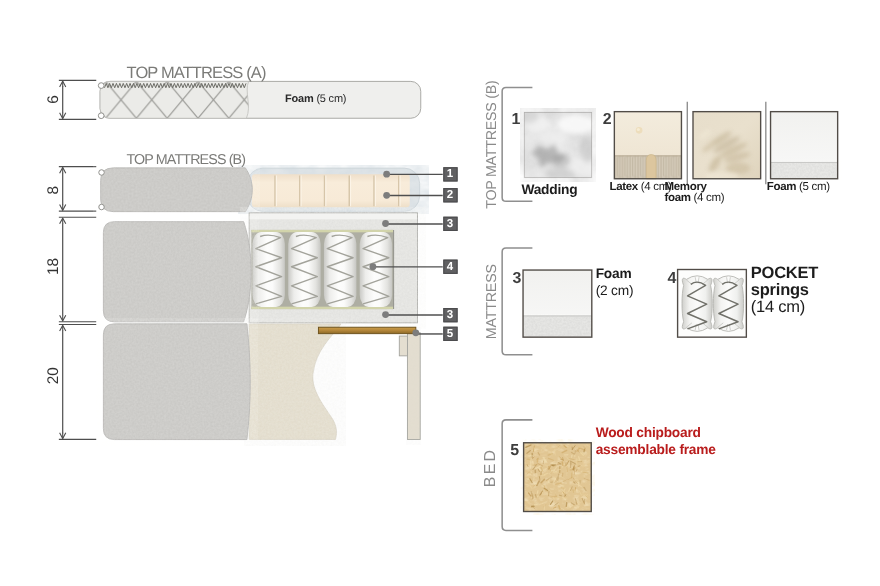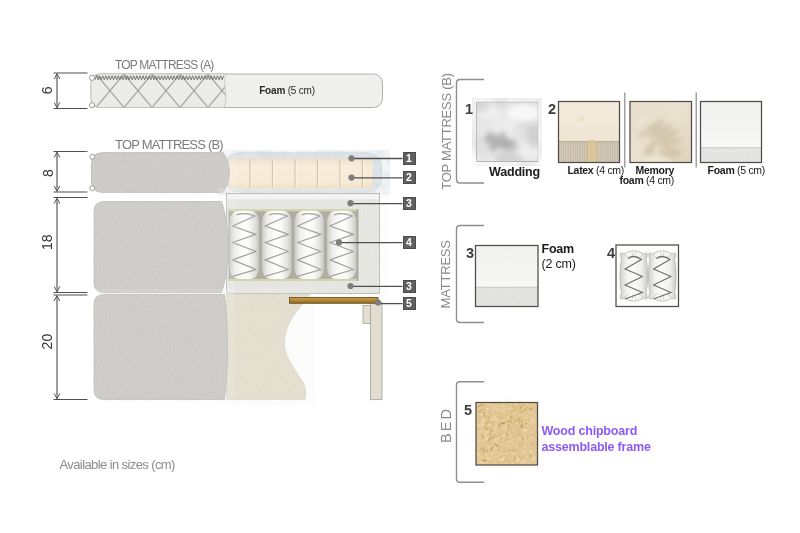--- a/index.html
+++ b/index.html
@@ -1,19 +1,19 @@
 <!DOCTYPE html>
 <html><head><meta charset="utf-8">
 <style>
 html,body{margin:0;padding:0;background:#fff;}
 #c{position:relative;width:800px;height:533px;overflow:hidden;background:#fff;font-family:"Liberation Sans",sans-serif;}
 .t{position:absolute;white-space:nowrap;}
 .nb{position:absolute;width:13px;height:13px;background:#606062;border:1px solid #4c4c4e;box-sizing:border-box;color:#fff;font-weight:bold;font-size:10.5px;line-height:11px;text-align:center;font-family:"Liberation Sans",sans-serif;}
 .num{position:absolute;font-weight:bold;font-size:14.5px;color:#3d3d3d;}
-.cap{position:absolute;text-align:right;color:#1c1c1c;}
+.cap{position:absolute;text-align:left;color:#1c1c1c;}
 </style></head><body>
 <div id="c">
 <svg width="800" height="533" viewBox="0 0 800 533" style="position:absolute;left:0;top:0">
 <defs>
 <filter id="grain" x="-5%" y="-5%" width="110%" height="110%">
   <feTurbulence type="fractalNoise" baseFrequency="0.55" numOctaves="2" seed="7" stitchTiles="stitch"></feTurbulence>
   <feColorMatrix type="matrix" values="0 0 0 0 1  0 0 0 0 1  0 0 0 0 0.98  0 0 0 0.9 0"></feColorMatrix>
 </filter>
 <filter id="graind" x="-5%" y="-5%" width="110%" height="110%">
   <feTurbulence type="fractalNoise" baseFrequency="0.5" numOctaves="2" seed="11" stitchTiles="stitch"></feTurbulence>
@@ -532,33 +532,33 @@
             <path d="M505.1,461.2 L503.2,461.9" stroke="#c9a15a" stroke-width="0.8" opacity="0.70"></path>
             <path d="M520.2,433.8 L516.3,436.2" stroke="#c9a15a" stroke-width="0.7" opacity="0.43"></path>
             <path d="M480.5,430.8 L483.8,432.2" stroke="#f0dcae" stroke-width="1.1" opacity="0.37"></path>
             <path d="M529.6,429.1 L534.6,430.0" stroke="#c9a15a" stroke-width="1.0" opacity="0.42"></path>
             <path d="M488.3,458.5 L485.9,458.9" stroke="#f0dcae" stroke-width="1.3" opacity="0.64"></path>
           </g>
 <rect x="476" y="402.5" width="61.5" height="62.5" fill="none" stroke="#514c47" stroke-width="1.25"></rect>
         </g>
 </g>
     </svg>
-<div class="t" style="left:115px;top:57.5px;font-size:12px;letter-spacing:-0.8px;color:#7b7b78;">TOP MATTRESS (A)</div>
+<div class="t" style="left:115px;top:57.5px;font-size:15px;letter-spacing:-0.8px;color:#7b7b78;">TOP MATTRESS (A)</div>
 <div class="t" style="left:115px;top:136.5px;font-size:13px;letter-spacing:-0.8px;color:#7b7b78;">TOP MATTRESS (B)</div>
 <div class="t" style="left:237px;top:84.5px;width:100px;text-align:center;font-size:10px;letter-spacing:-0.2px;color:#2a2a2a;"><b>Foam</b> (5 cm)</div>
 <div class="nb" style="left:402.5px;top:152.3px;">1</div>
 <div class="nb" style="left:402.5px;top:171.3px;">2</div>
 <div class="nb" style="left:402.5px;top:197.3px;">3</div>
 <div class="nb" style="left:402.5px;top:236.3px;">4</div>
 <div class="nb" style="left:402.5px;top:280px;">3</div>
 <div class="nb" style="left:402.5px;top:297.3px;">5</div>
 <div class="num" style="left:462px;top:101px;width:11px;text-align:right;">1</div>
 <div class="num" style="left:545px;top:101px;width:11px;text-align:right;">2</div>
 <div class="num" style="left:463px;top:244.5px;width:11px;text-align:right;">3</div>
 <div class="num" style="left:604px;top:244.5px;width:11px;text-align:right;">4</div>
 <div class="num" style="left:461px;top:402px;width:11px;text-align:right;">5</div>
 <div class="cap" style="left:474px;top:164.5px;width:66px;font-size:12.5px;font-weight:bold;letter-spacing:-0.2px;">Wadding</div>
 <div class="cap" style="left:554px;top:164px;width:70px;font-size:10.5px;letter-spacing:-0.3px;"><b>Latex</b> (4 cm)</div>
 <div class="cap" style="left:604px;top:164.5px;width:70px;font-size:10.5px;line-height:10.6px;letter-spacing:-0.3px;"><b>Memory<br>foam</b> (4 cm)</div>
 <div class="cap" style="left:697px;top:164px;width:68px;font-size:10.5px;letter-spacing:-0.3px;"><b>Foam</b> (5 cm)</div>
 <div class="t" style="left:541.5px;top:241.5px;font-size:12.5px;line-height:15.5px;color:#1c1c1c;letter-spacing:-0.2px;"><b>Foam</b><br>(2 cm)</div>
-<div class="t" style="left:541.5px;top:423px;font-size:12.5px;line-height:16.3px;color:#8b5cf6;font-weight:bold;letter-spacing:-0.2px;">Wood chipboard<br>assemblable frame</div>
-<div class="t" style="left:59.5px;top:456.5px;font-size:13px;letter-spacing:-0.6px;color:#8b8b8b;">Available in sizes (cm)</div>
+<div class="t" style="left:682.5px;top:240.5px;font-size:15px;line-height:15.5px;color:#1c1c1c;letter-spacing:-0.2px;"><b>POCKET<br>springs</b><br>(14 cm)</div>
+<div class="t" style="left:541.5px;top:385px;font-size:12.5px;line-height:16.3px;color:#b91c1c;font-weight:bold;letter-spacing:-0.2px;">Wood chipboard<br>assemblable frame</div>
 </div>
 </body></html>

